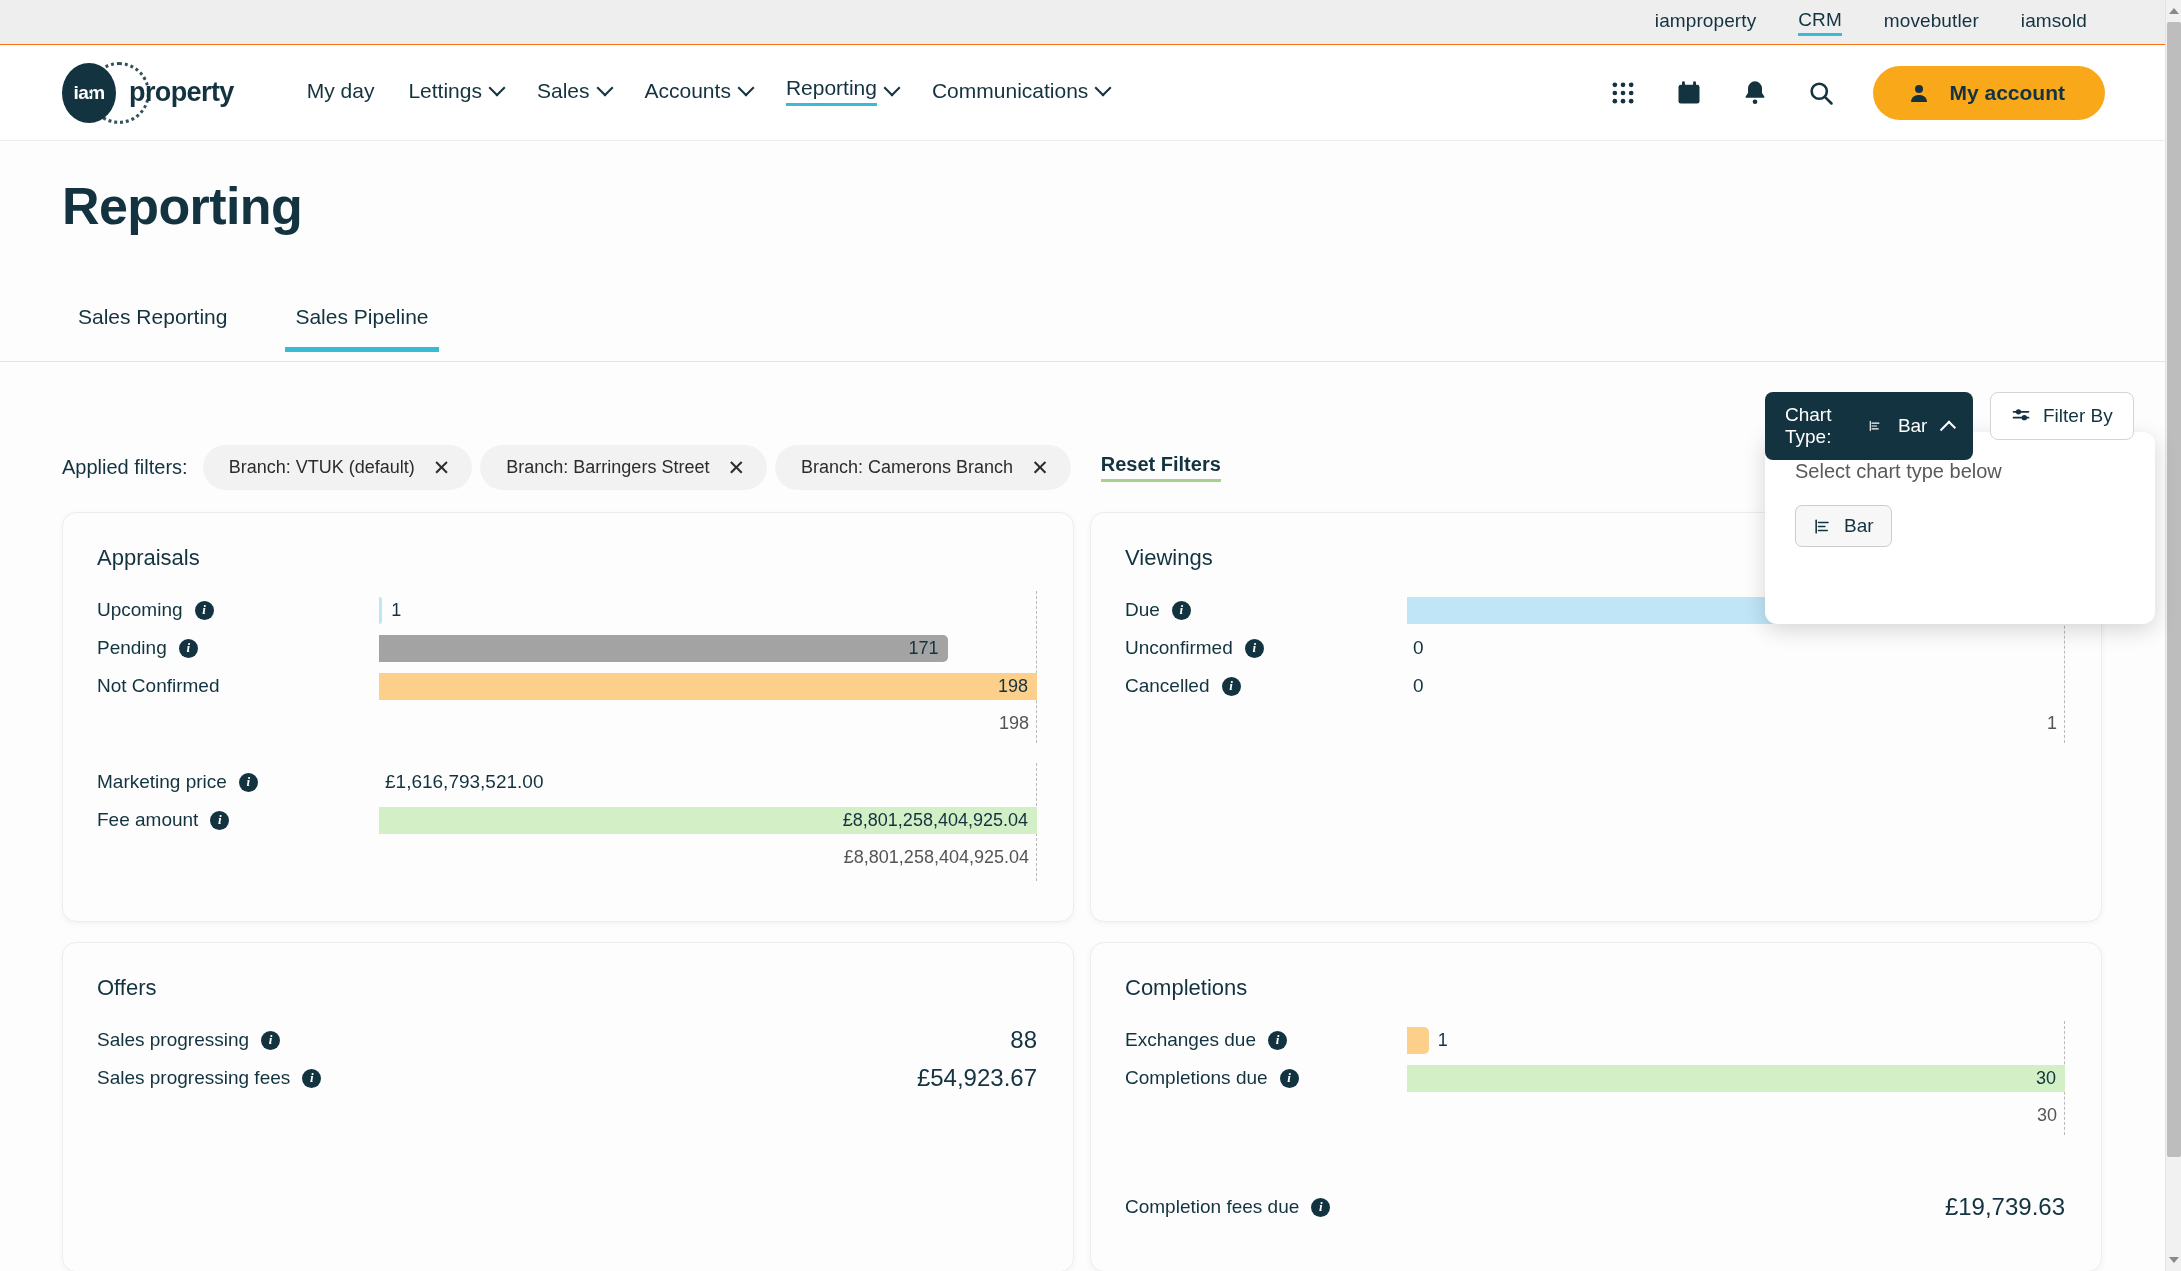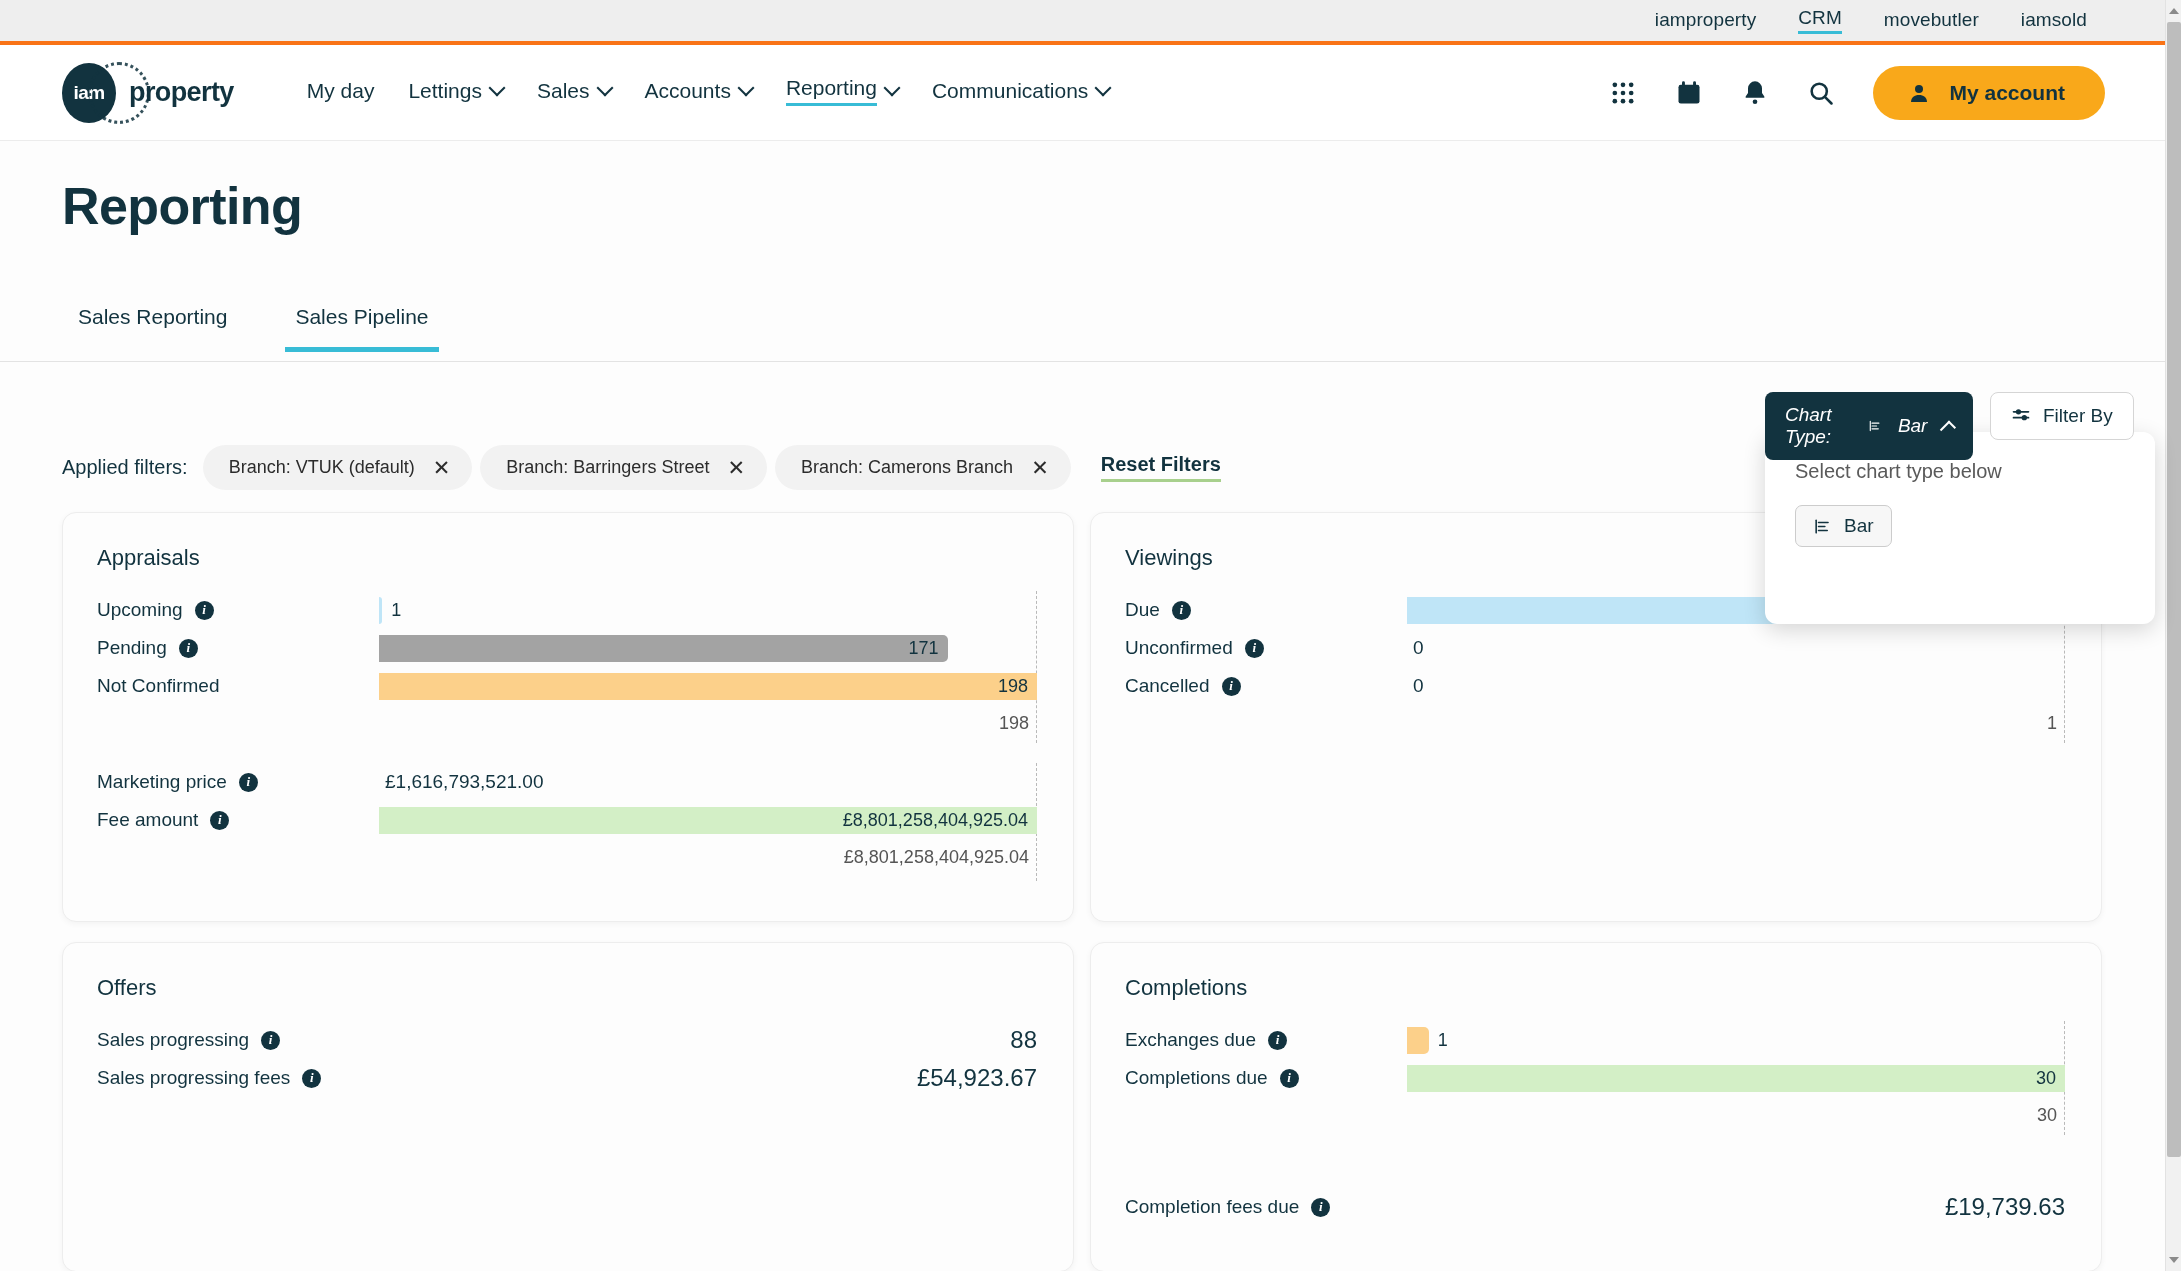--- a/index.html
+++ b/index.html
@@ -10,21 +10,21 @@
     overflow: hidden;
   }
   #root { position: relative; width: 2181px; height: 1271px; background:#fdfdfd; }
 
   
   .utility-bar {
     position: absolute; top:0; left:0; width: 2165px; height: 45px;
     background: #eeeeee;
     display: flex; align-items: center; justify-content: flex-end;
     gap: 42px; padding-right: 78px;
-    border-bottom: 4px solid #f97316;
+    border-bottom: 1px solid #f97316;
   }
   .utility-link {
     font-size: 19px; color: #12333f; letter-spacing:.1px;
     text-decoration: none; cursor: pointer; padding-bottom: 2px;
   }
   .utility-link.active { border-bottom: 3px solid #38bcd6; }
 
   
   .main-nav {
     position: absolute; top: 45px; left: 0; width: 2165px; height: 96px;
@@ -97,21 +97,20 @@
     border-bottom: 3px solid #a8d08d; padding-bottom: 3px; cursor: pointer;
   }
 
   
   .chart-type-btn {
     position: absolute; top: 392px; left: 1765px;
     display: flex; align-items: center; gap: 16px;
     background: #12333f; color: #ffffff; border-radius: 8px;
     padding: 12px 20px; font-size: 19px; cursor: pointer; z-index: 30;
     width: 208px;
-    font-style: italic;
   }
   .caret-up { width: 13px; height: 13px; border-left: 2.4px solid #fff; border-top: 2.4px solid #fff;
               transform: rotate(45deg); margin-left: auto; margin-top: 5px; }
   .filter-by-btn {
     position: absolute; top: 392px; left: 1990px;
     display: flex; align-items: center; gap: 12px;
     background: #ffffff; color: #12333f; border: 1px solid #d5d5d5; border-radius: 8px;
     padding: 12px 20px; font-size: 19px; cursor: pointer; z-index: 30;
   }
   .chart-type-panel {

